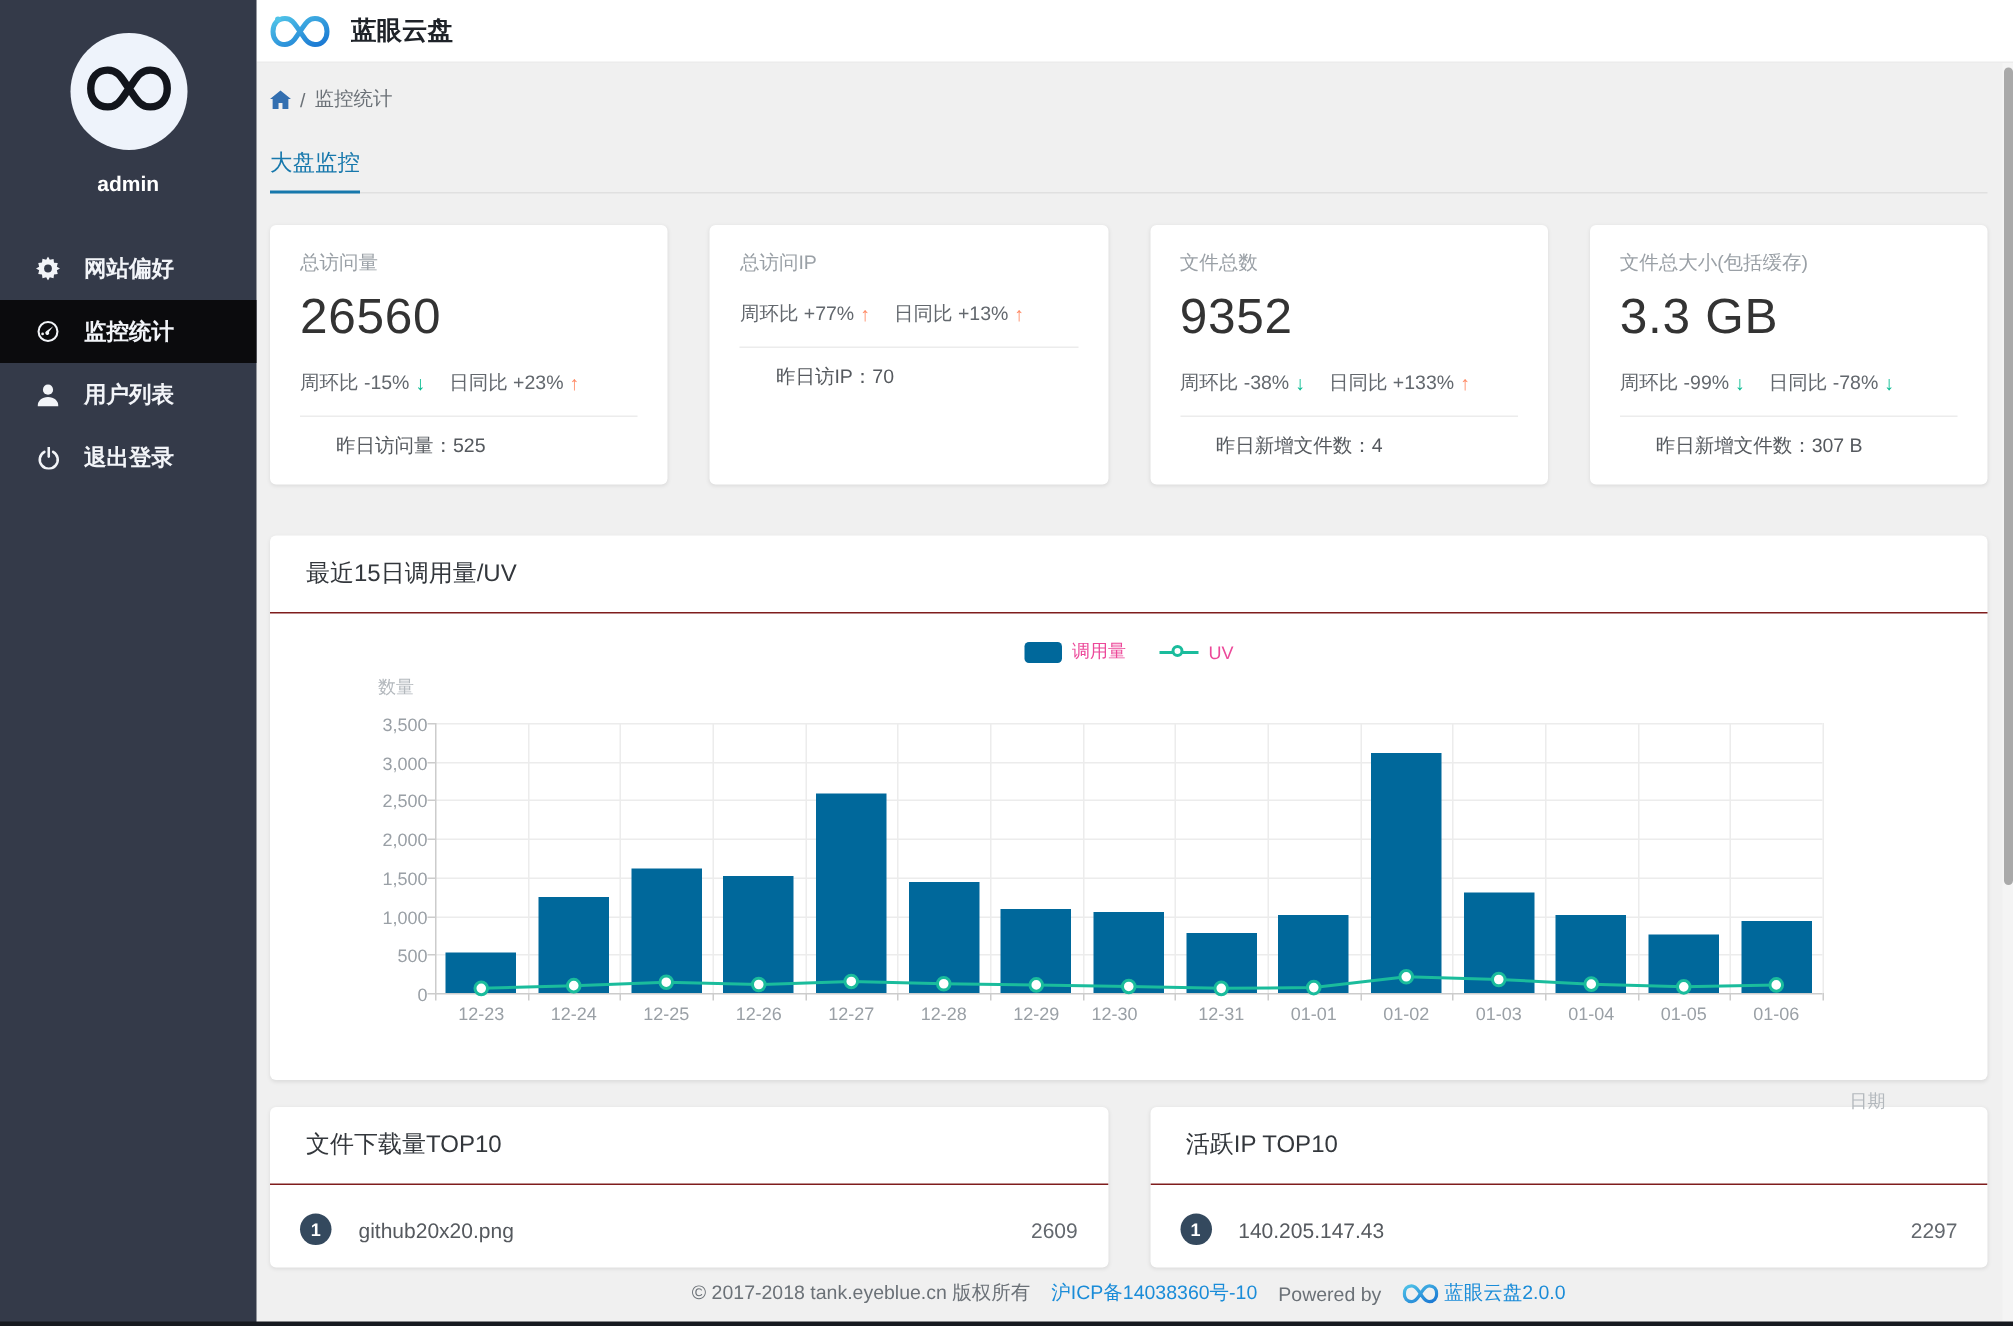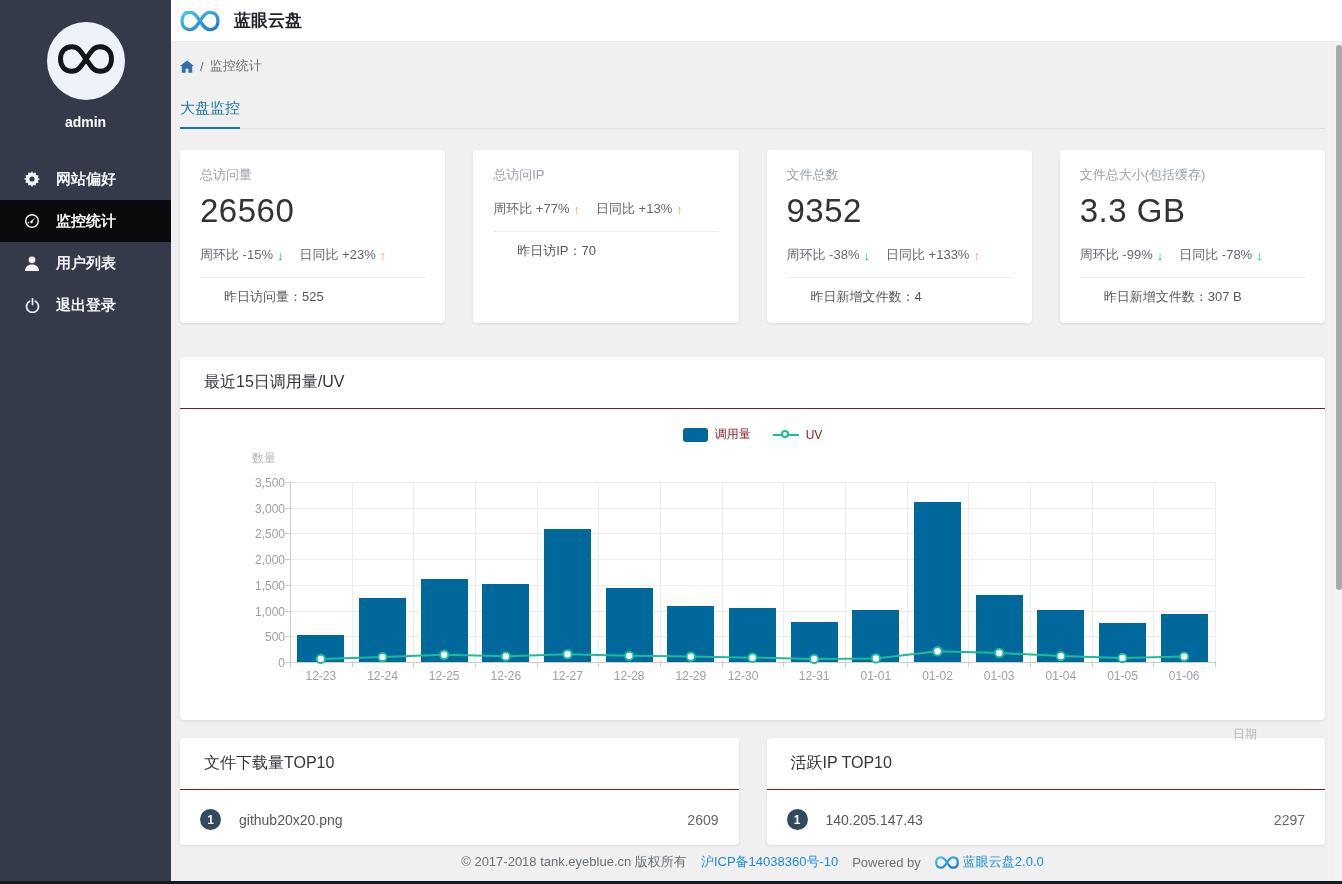--- a/index.html
+++ b/index.html
@@ -41,21 +41,21 @@
   .arr { font-weight:bold; font-size:13px; }
   .arr.up { color:#ff8a65; }
   .arr.down { color:#00b98e; }
   .stat-divider { border-top:1px solid #ececec; margin-top:13px; }
   .stat-footer { font-size:13px; color:#55595e; margin-top:10px;margin-left:24px; }
 
   
   .chart-card { background:#fff; border-radius:4px; box-shadow:0 1px 3px rgba(0,0,0,0.09); margin-top:34px; height:363px; }
   .card-title-row { padding:15px 24px; font-size:16px; color:#33373c; border-bottom:1px solid #7f1d1d; }
   .chart-body { position:relative; height:314px; }
-  .legend { position:absolute; left:0; right:0; top:17px; display:flex; justify-content:center; align-items:center; gap:22px; font-size:12px; color:#7f1d1d; }
+  .legend { position:absolute; left:0; right:0; top:17px; display:flex; justify-content:center; align-items:center; gap:22px; font-size:12px; color:#ec4899; }
   .legend-item { display:flex; align-items:center; gap:7px; }
   .legend-swatch { width:25px; height:14px; border-radius:3px; }
   .legend-line { position:relative; width:26px; height:10px; display:flex; align-items:center; }
   .legend-line .ll { width:26px; height:2px; }
   .legend-line .lc { position:absolute; left:8px; top:0; width:8px; height:8px; border-radius:50%; background:#fff; border:2px solid; }
   .plot { position:absolute; left:110px; top:73px; width:925px; height:180px; }
   .gridline-h { position:absolute; left:0; width:100%; height:1px; background:#ececec; }
   .gridline-v { position:absolute; top:0; width:1px; height:100%; background:#ececec; }
   .axis-left { position:absolute; left:0; top:0; width:1px; height:100%; background:#ccc; }
   .axis-bottom { position:absolute; left:0; bottom:-1px; width:100%; height:1px; background:#ccc; }

